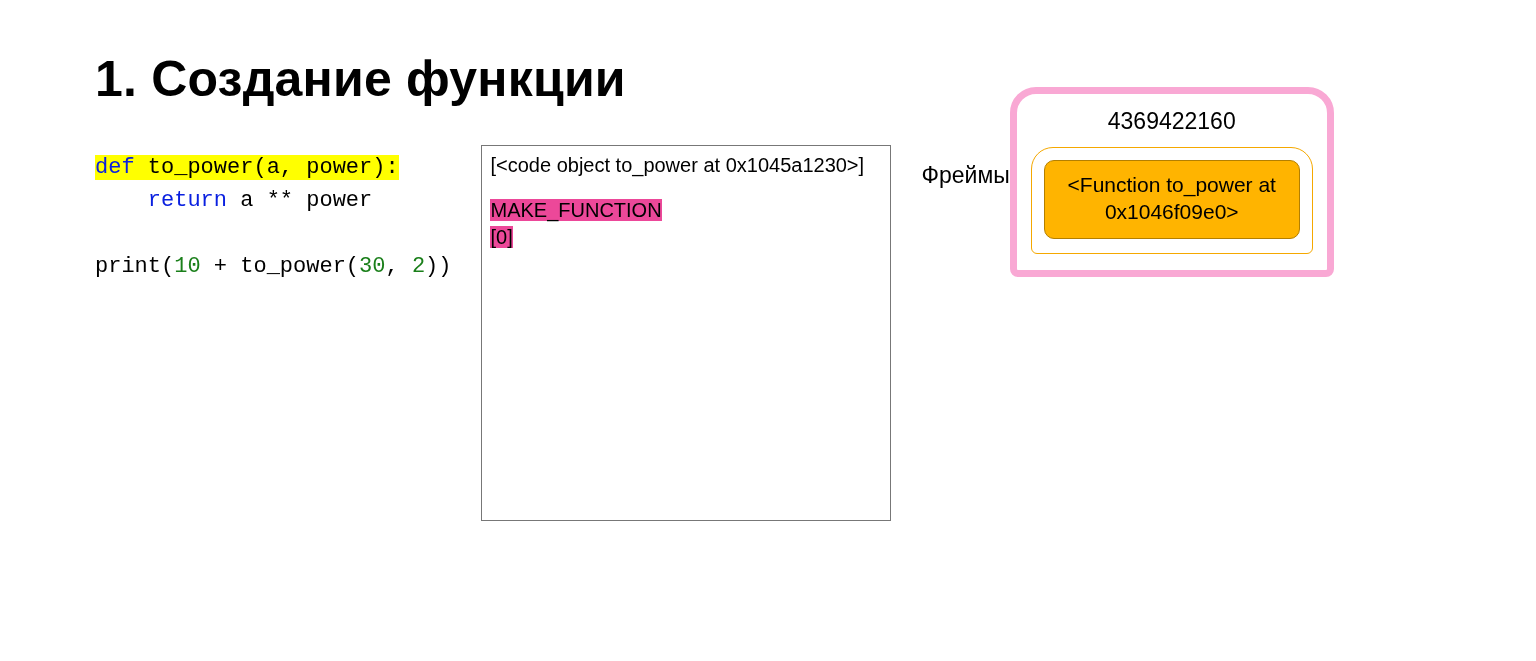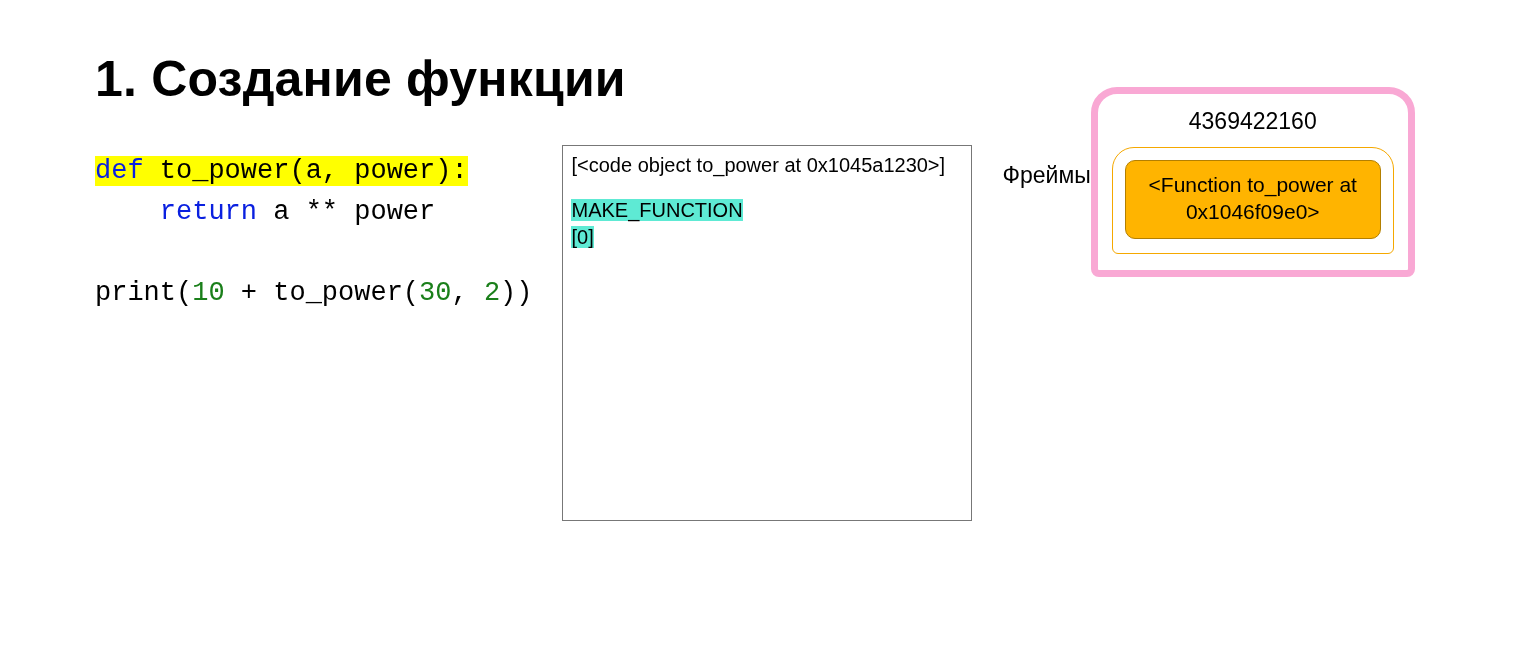--- a/index.html
+++ b/index.html
@@ -25,21 +25,21 @@
     letter-spacing: 0.2px;
   }
   .columns {
     display: flex;
     align-items: flex-start;
     gap: 30px;
   }
   
   .code-panel {
     font-family: "Courier New", Courier, monospace;
-    font-size: 27px;
+    font-size: 22px;
     line-height: 1.5;
     white-space: pre;
     flex: 0 0 auto;
     padding-top: 6px;
   }
   .kw  { color: #0a20e0; }
   .num { color: #1a7f1a; }
   .hl  { background: #ffff00; }
   
   .bytecode-panel {
@@ -47,21 +47,21 @@
     width: 410px;
     height: 376px;
     padding: 6px 8px;
     font-family: Arial, Helvetica, sans-serif;
     font-size: 20px;
     line-height: 1.35;
   }
   .bc-block { margin-bottom: 18px; }
   .bc-op    { display: block; }
   .bc-arg   { display: block; }
-  .bc-hl    { background: #5eead4; }
+  .bc-hl    { background: #ec4899; }
   
   .frames-wrap {
     flex: 1 1 auto;
     display: flex;
     flex-direction: row;
     align-items: center;
     margin-top: -58px;
   }
   .frames-title {
     font-size: 23px;

